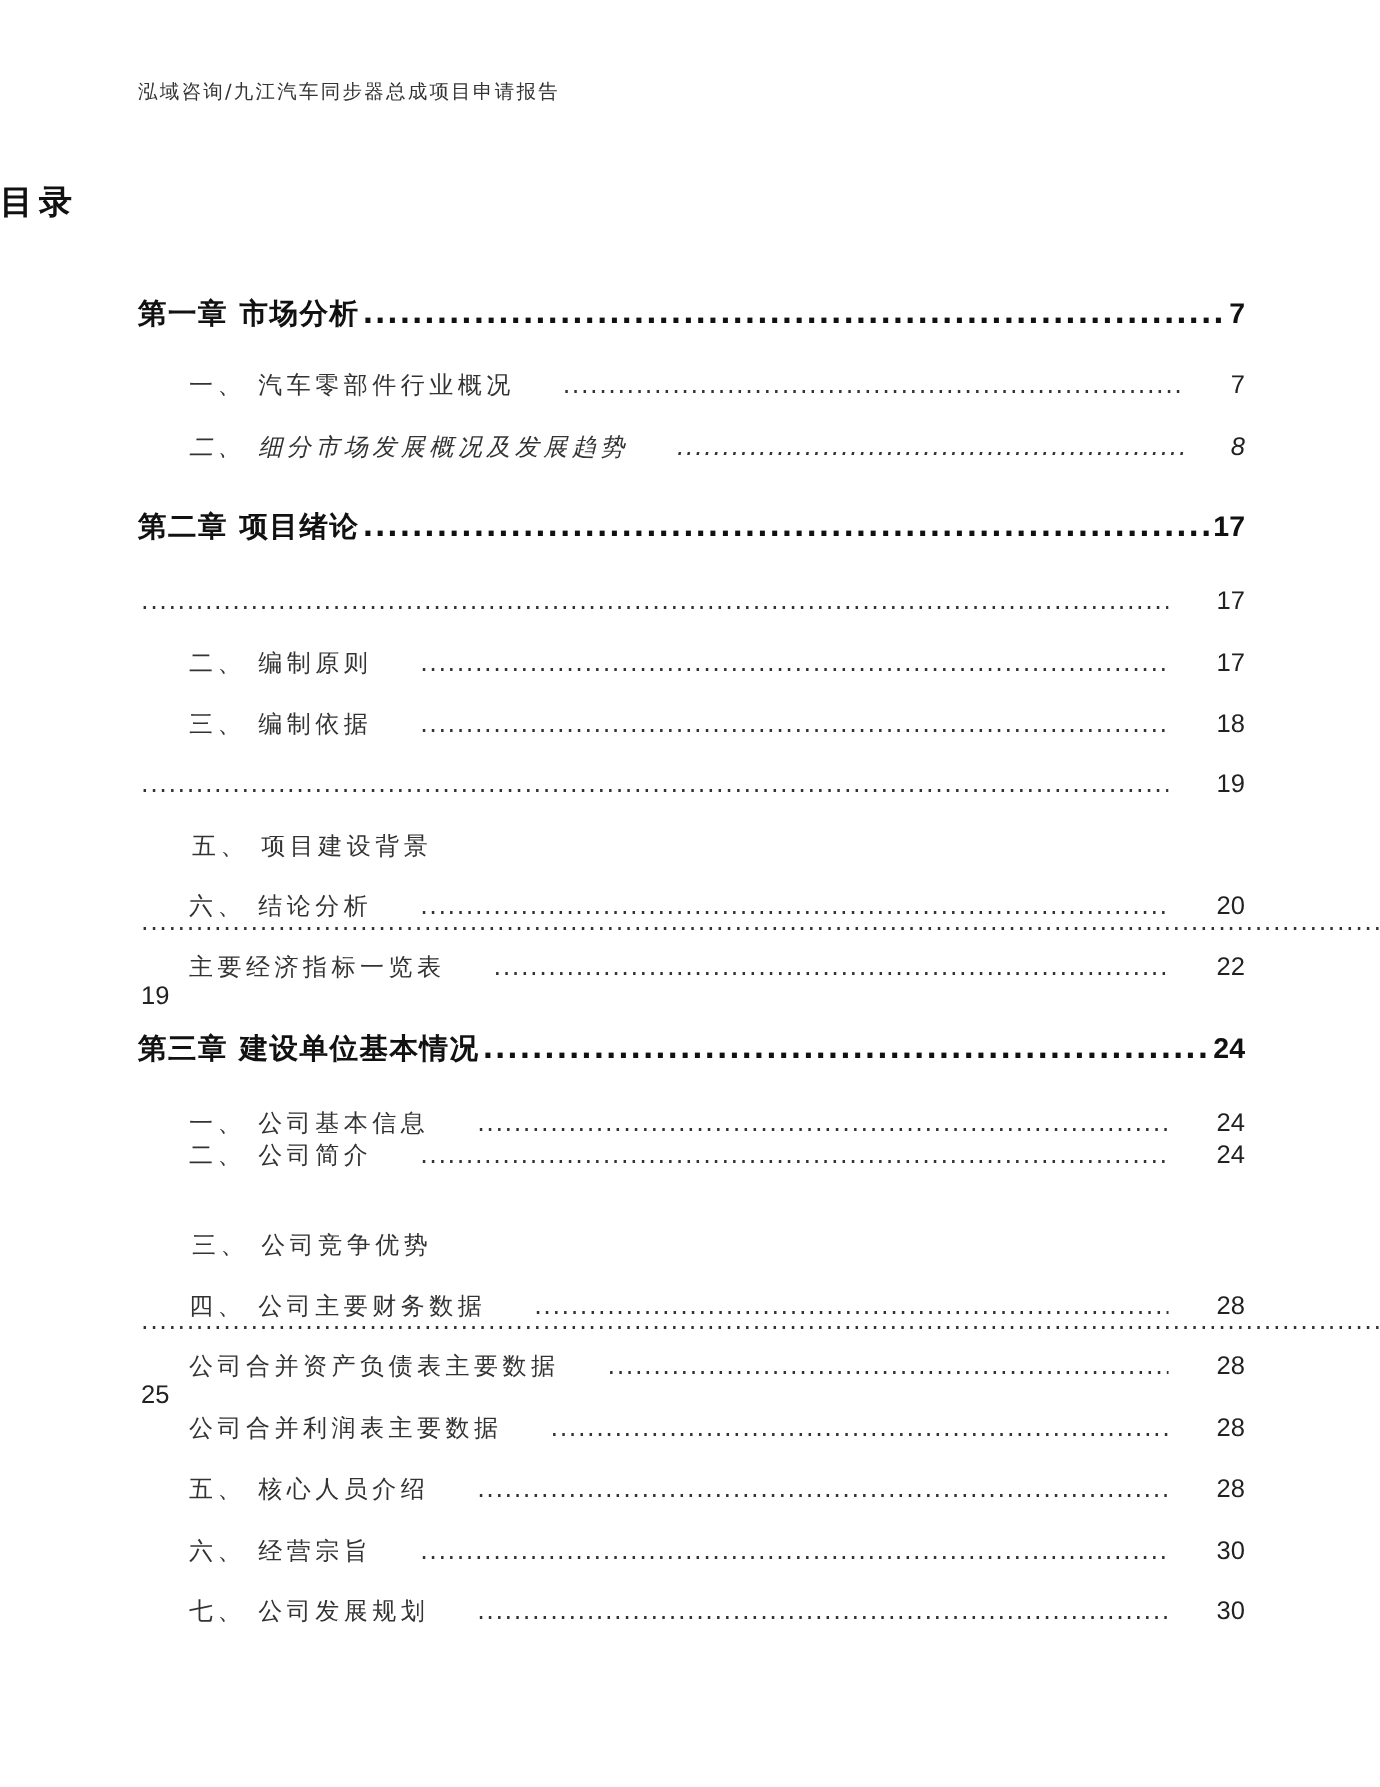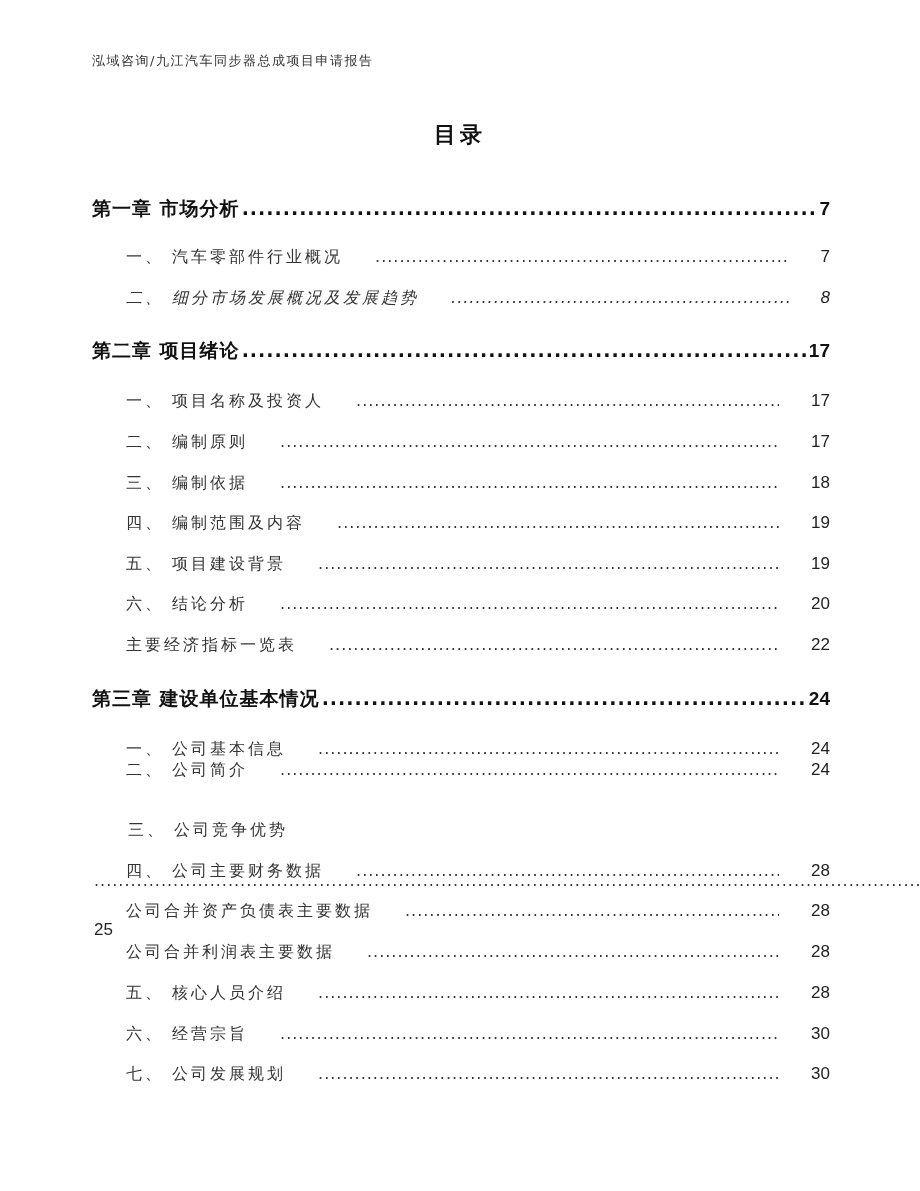--- a/index.html
+++ b/index.html
@@ -1,20 +1,20 @@
 <!DOCTYPE html>
 <html><head>
 <meta charset="utf-8">
 <style>
   html, body { margin: 0; padding: 0; background: #ffffff; }
   body { width: 920px; height: 1191px; position: relative; overflow: hidden;
          font-family: "DejaVu Sans", "Liberation Sans", sans-serif; color: #1a1a1a; }
   .header { position: absolute; left: 92px; top: 52px; font-size: 13px; color: #333;
             letter-spacing: 1.5px; }
-  .toc-title { position: absolute; left: 0; width: 920px; top: 120px; text-align: center;
+  .toc-title { position: absolute; left: 0; width: 920px; top: 120px; text-align: left;
                font-size: 22px; font-weight: bold; letter-spacing: 4px; color: #111; }
   .toc { position: absolute; left: 92px; width: 738px; top: 0; }
   .row { position: absolute; left: 0; right: 0; display: flex; align-items: baseline; }
   .row .label { white-space: nowrap; flex: 0 0 auto; }
   .row .leader { flex: 1 1 auto; overflow: hidden; white-space: nowrap; margin: 0 2px; }
   .row .leader::after { content: "................................................................................................................................................................................................................................................"; letter-spacing: 1px; }
   .row .page { flex: 0 0 auto; font-family: "Liberation Sans", sans-serif; }
   .chapter { font-size: 19px; font-weight: bold; color: #111; }
   .chapter .label { letter-spacing: 1px; }
   .chapter .leader { font-weight: bold; }
@@ -44,40 +44,38 @@
       <span class="label">二、 细分市场发展概况及发展趋势</span>
       <span class="leader"></span>
       <span class="page">8</span>
     </div>
     <div class="row chapter" style="top: 338px;">
       <span class="label">第二章 项目绪论</span>
       <span class="leader"></span>
       <span class="page">17</span>
     </div>
     <div class="row sub" style="top: 391px;">
-      <span class="label">一、 项目名称及投资人</span>
       <span class="leader"></span>
       <span class="page">17</span>
     </div>
     <div class="row sub" style="top: 432px;">
       <span class="label">二、 编制原则</span>
       <span class="leader"></span>
       <span class="page">17</span>
     </div>
     <div class="row sub" style="top: 473px;">
       <span class="label">三、 编制依据</span>
       <span class="leader"></span>
       <span class="page">18</span>
     </div>
     <div class="row sub" style="top: 513px;">
-      <span class="label">四、 编制范围及内容</span>
       <span class="leader"></span>
       <span class="page">19</span>
     </div>
-    <div class="row sub" style="top: 554px;">
+    <div class="row sub" style="top: 554px; flex-direction: column;">
       <span class="label">五、 项目建设背景</span>
       <span class="leader"></span>
       <span class="page">19</span>
     </div>
     <div class="row sub" style="top: 594px;">
       <span class="label">六、 结论分析</span>
       <span class="leader"></span>
       <span class="page">20</span>
     </div>
     <div class="row sub" style="top: 635px;">

